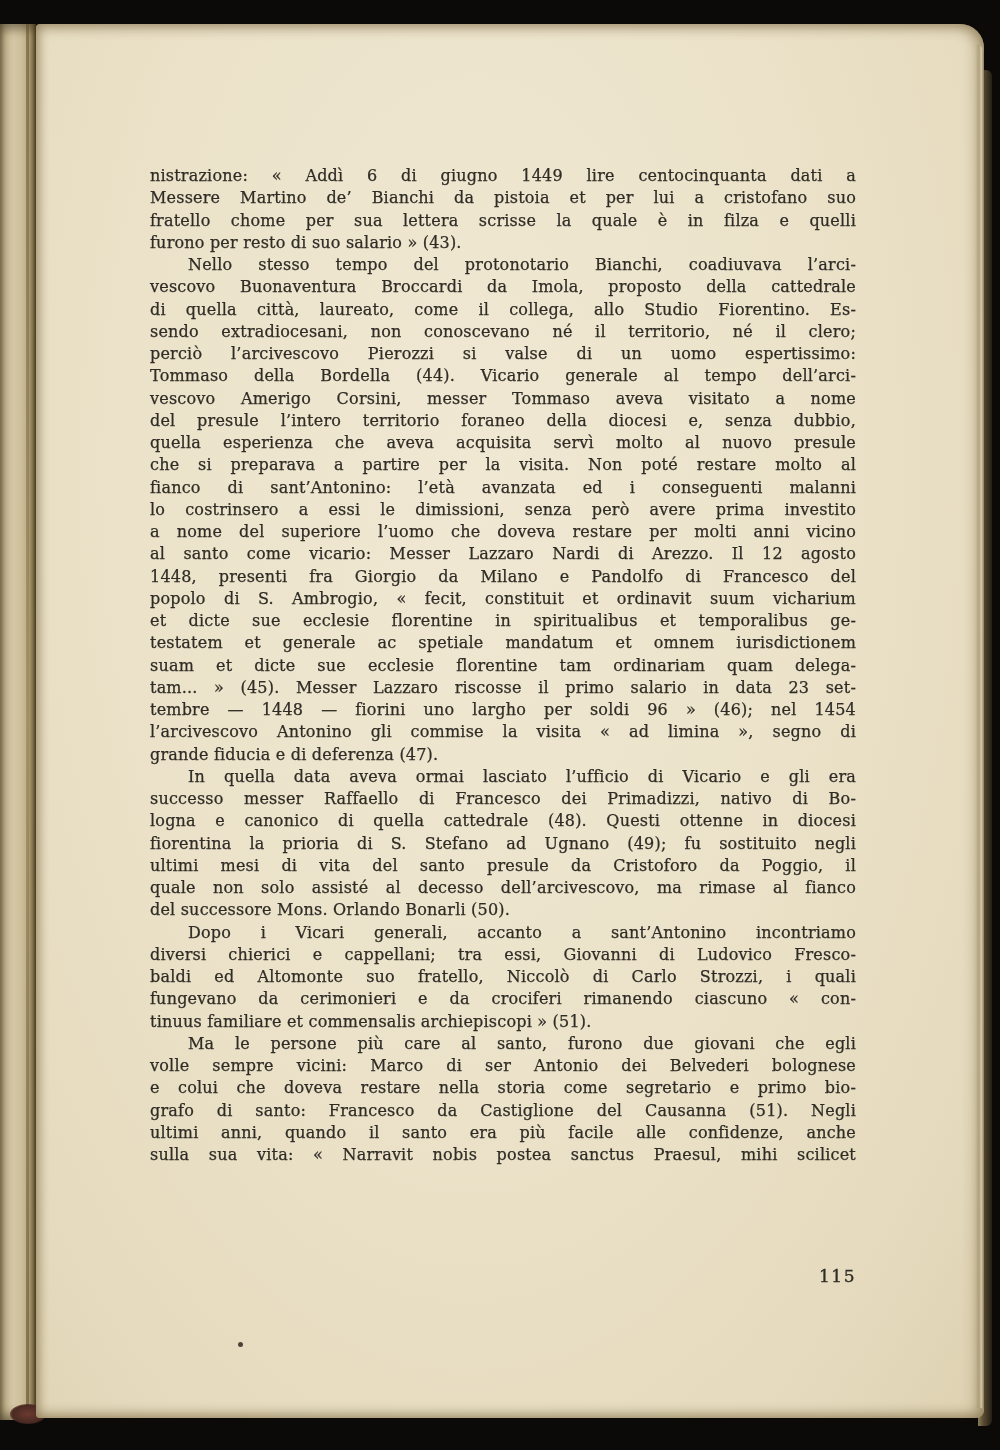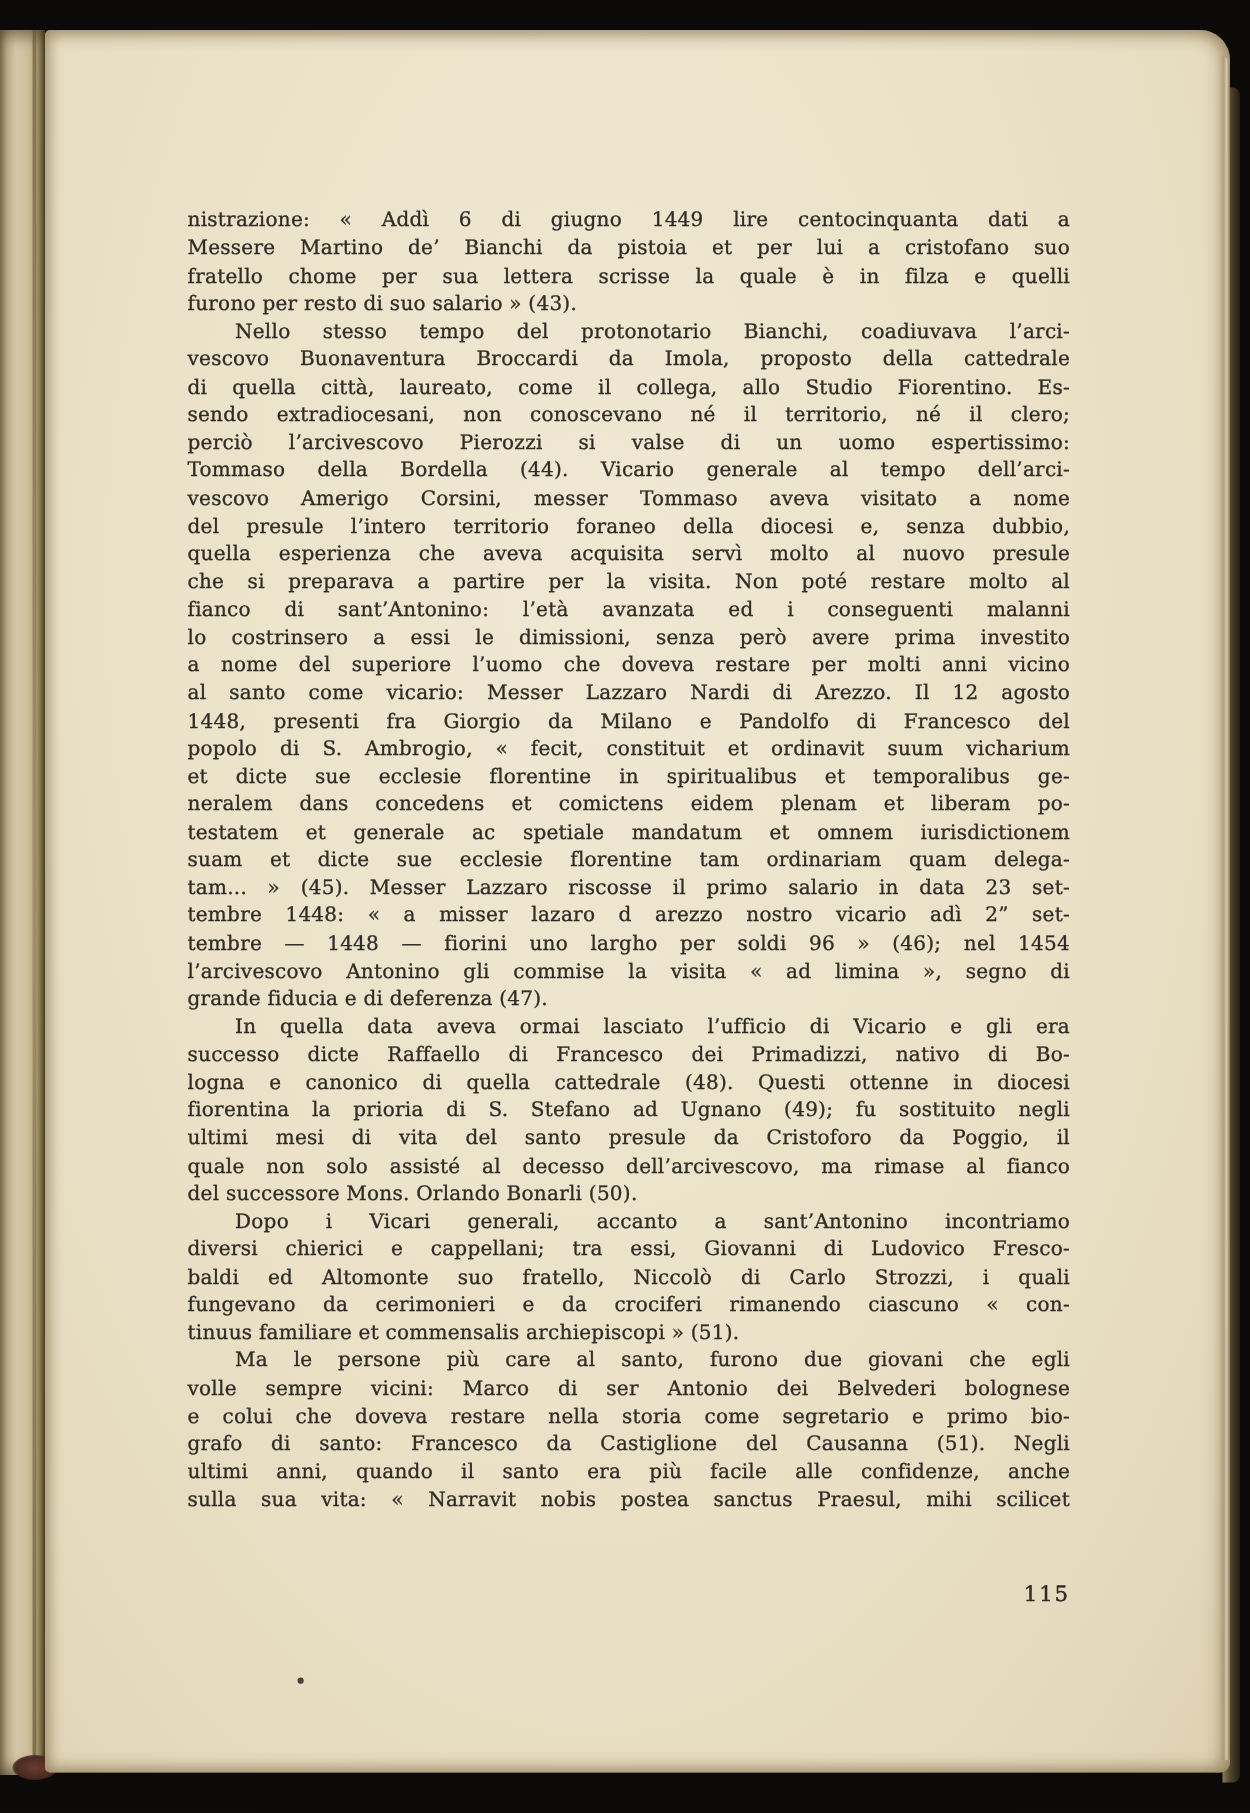--- a/index.html
+++ b/index.html
@@ -66,30 +66,28 @@
         <div class="line">del presule l’intero territorio foraneo della diocesi e, senza dubbio,</div>
         <div class="line">quella esperienza che aveva acquisita servì molto al nuovo presule</div>
         <div class="line">che si preparava a partire per la visita. Non poté restare molto al</div>
         <div class="line">fianco di sant’Antonino: l’età avanzata ed i conseguenti malanni</div>
         <div class="line">lo costrinsero a essi le dimissioni, senza però avere prima investito</div>
         <div class="line">a nome del superiore l’uomo che doveva restare per molti anni vicino</div>
         <div class="line">al santo come vicario: Messer Lazzaro Nardi di Arezzo. Il 12 agosto</div>
         <div class="line">1448, presenti fra Giorgio da Milano e Pandolfo di Francesco del</div>
         <div class="line">popolo di S. Ambrogio, « fecit, constituit et ordinavit suum vicharium</div>
         <div class="line">et dicte sue ecclesie florentine in spiritualibus et temporalibus ge-</div>
-        <div class="line">neralem dans concedens et comictens eidem plenam et liberam po-</div>
         <div class="line">testatem et generale ac spetiale mandatum et omnem iurisdictionem</div>
         <div class="line">suam et dicte sue ecclesie florentine tam ordinariam quam delega-</div>
         <div class="line">tam... » (45). Messer Lazzaro riscosse il primo salario in data 23 set-</div>
-        <div class="line">tembre 1448: « a misser lazaro d arezzo nostro vicario adì 2” set-</div>
         <div class="line">tembre — 1448 — fiorini uno largho per soldi 96 » (46); nel 1454</div>
         <div class="line">l’arcivescovo Antonino gli commise la visita « ad limina », segno di</div>
         <div class="line nj">grande fiducia e di deferenza (47).</div>
         <div class="line ind">In quella data aveva ormai lasciato l’ufficio di Vicario e gli era</div>
-        <div class="line">successo dicte Raffaello di Francesco dei Primadizzi, nativo di Bo-</div>
+        <div class="line">successo messer Raffaello di Francesco dei Primadizzi, nativo di Bo-</div>
         <div class="line">logna e canonico di quella cattedrale (48). Questi ottenne in diocesi</div>
         <div class="line">fiorentina la prioria di S. Stefano ad Ugnano (49); fu sostituito negli</div>
         <div class="line">ultimi mesi di vita del santo presule da Cristoforo da Poggio, il</div>
         <div class="line">quale non solo assisté al decesso dell’arcivescovo, ma rimase al fianco</div>
         <div class="line nj">del successore Mons. Orlando Bonarli (50).</div>
         <div class="line ind">Dopo i Vicari generali, accanto a sant’Antonino incontriamo</div>
         <div class="line">diversi chierici e cappellani; tra essi, Giovanni di Ludovico Fresco-</div>
         <div class="line">baldi ed Altomonte suo fratello, Niccolò di Carlo Strozzi, i quali</div>
         <div class="line">fungevano da cerimonieri e da crociferi rimanendo ciascuno « con-</div>
         <div class="line nj">tinuus familiare et commensalis archiepiscopi » (51).</div>

